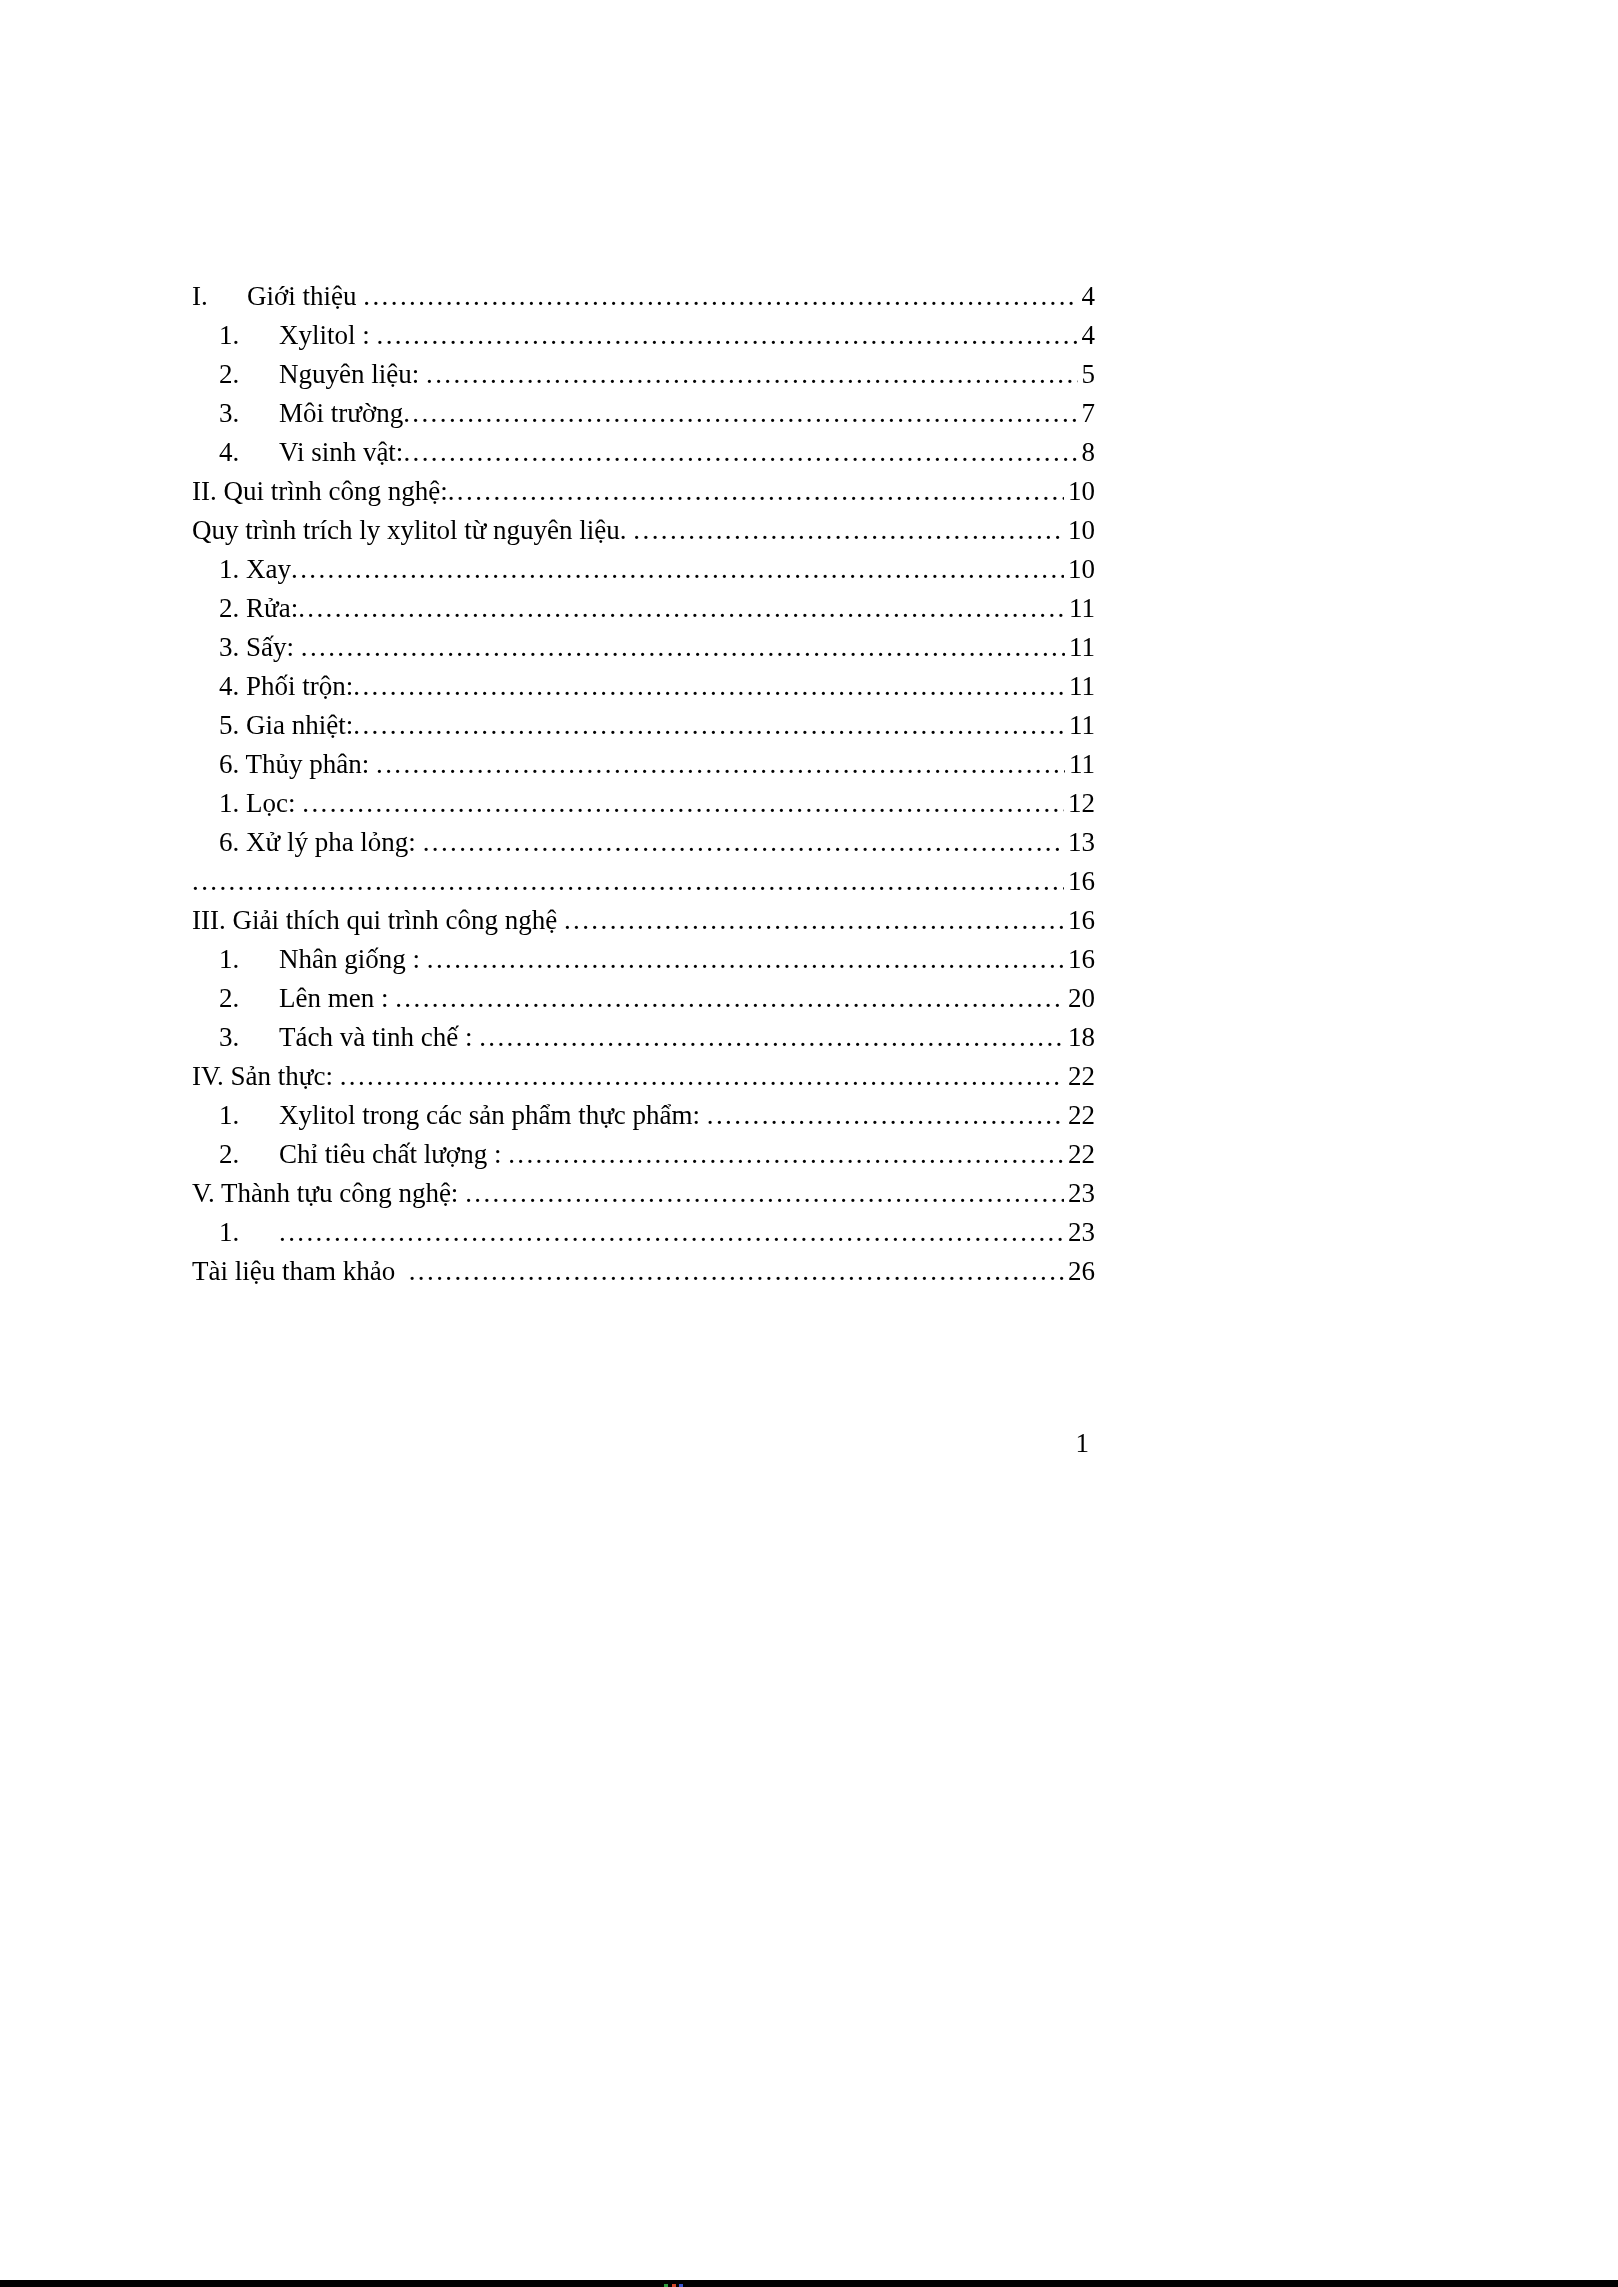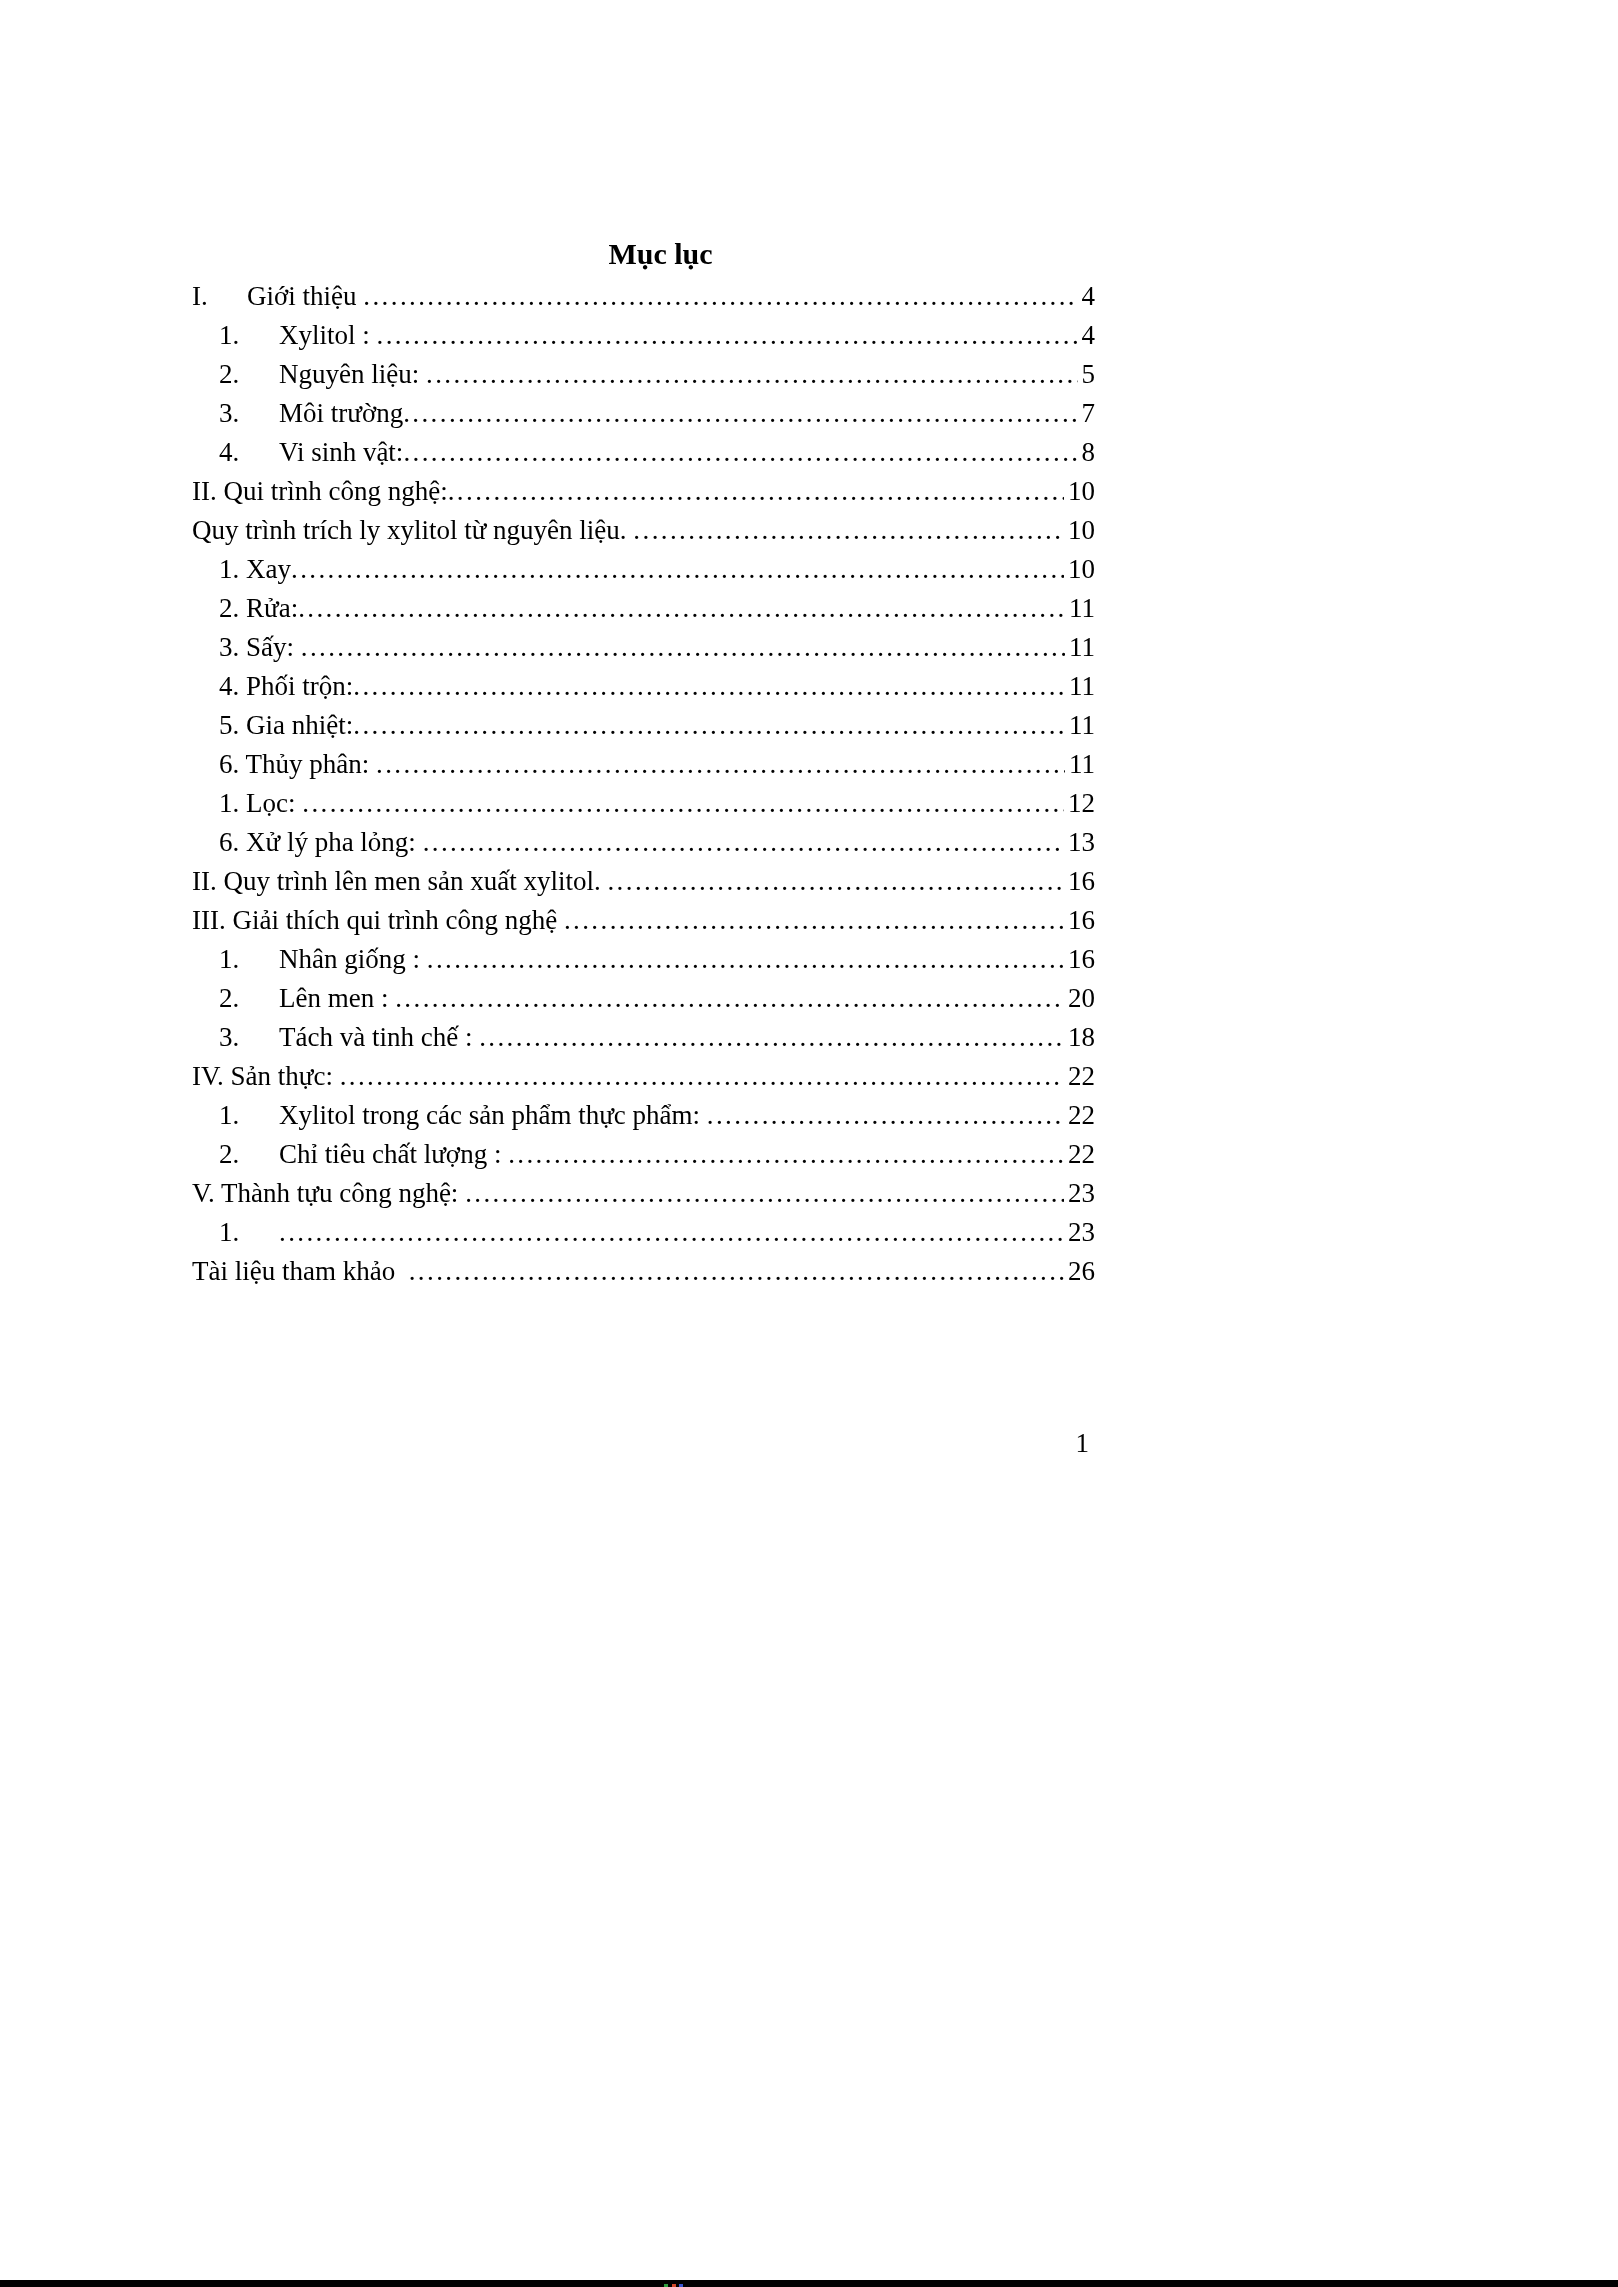--- a/index.html
+++ b/index.html
@@ -80,21 +80,20 @@
     width: 3.8px;
     height: 2.9px;
     display: block;
   }
 </style>
 </head>
 <body>
 
 <div class="page">
 
-  <h1 class="title">Mục lục</h1>
 
   <div class="toc" id="toc">
       <div class="row l0-tab">
         <span class="marker">I.</span>
         <span class="etext">Giới thiệu </span>
         <span class="leader">............................................................................................................................................................................................................................</span>
         <span class="pnum">4</span>
       </div>
       <div class="row l1-tab">
         <span class="marker">1.</span>
@@ -164,21 +163,20 @@
         <span class="etext">1. Lọc: </span>
         <span class="leader">............................................................................................................................................................................................................................</span>
         <span class="pnum">12</span>
       </div>
       <div class="row l1">
         <span class="etext">6. Xử lý pha lỏng: </span>
         <span class="leader">............................................................................................................................................................................................................................</span>
         <span class="pnum">13</span>
       </div>
       <div class="row l0">
-        <span class="etext">II. Quy trình lên men sản xuất xylitol. </span>
         <span class="leader">............................................................................................................................................................................................................................</span>
         <span class="pnum">16</span>
       </div>
       <div class="row l0">
         <span class="etext">III. Giải thích qui trình công nghệ </span>
         <span class="leader">............................................................................................................................................................................................................................</span>
         <span class="pnum">16</span>
       </div>
       <div class="row l1-tab">
         <span class="marker">1.</span>

